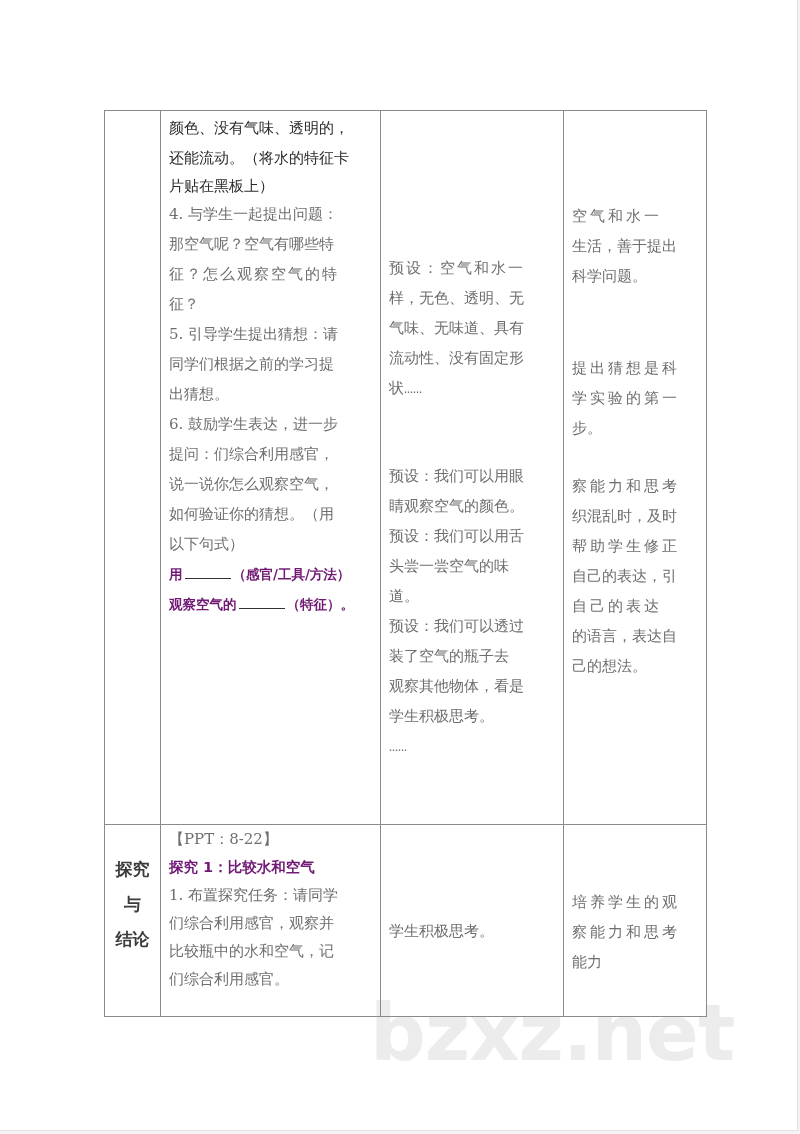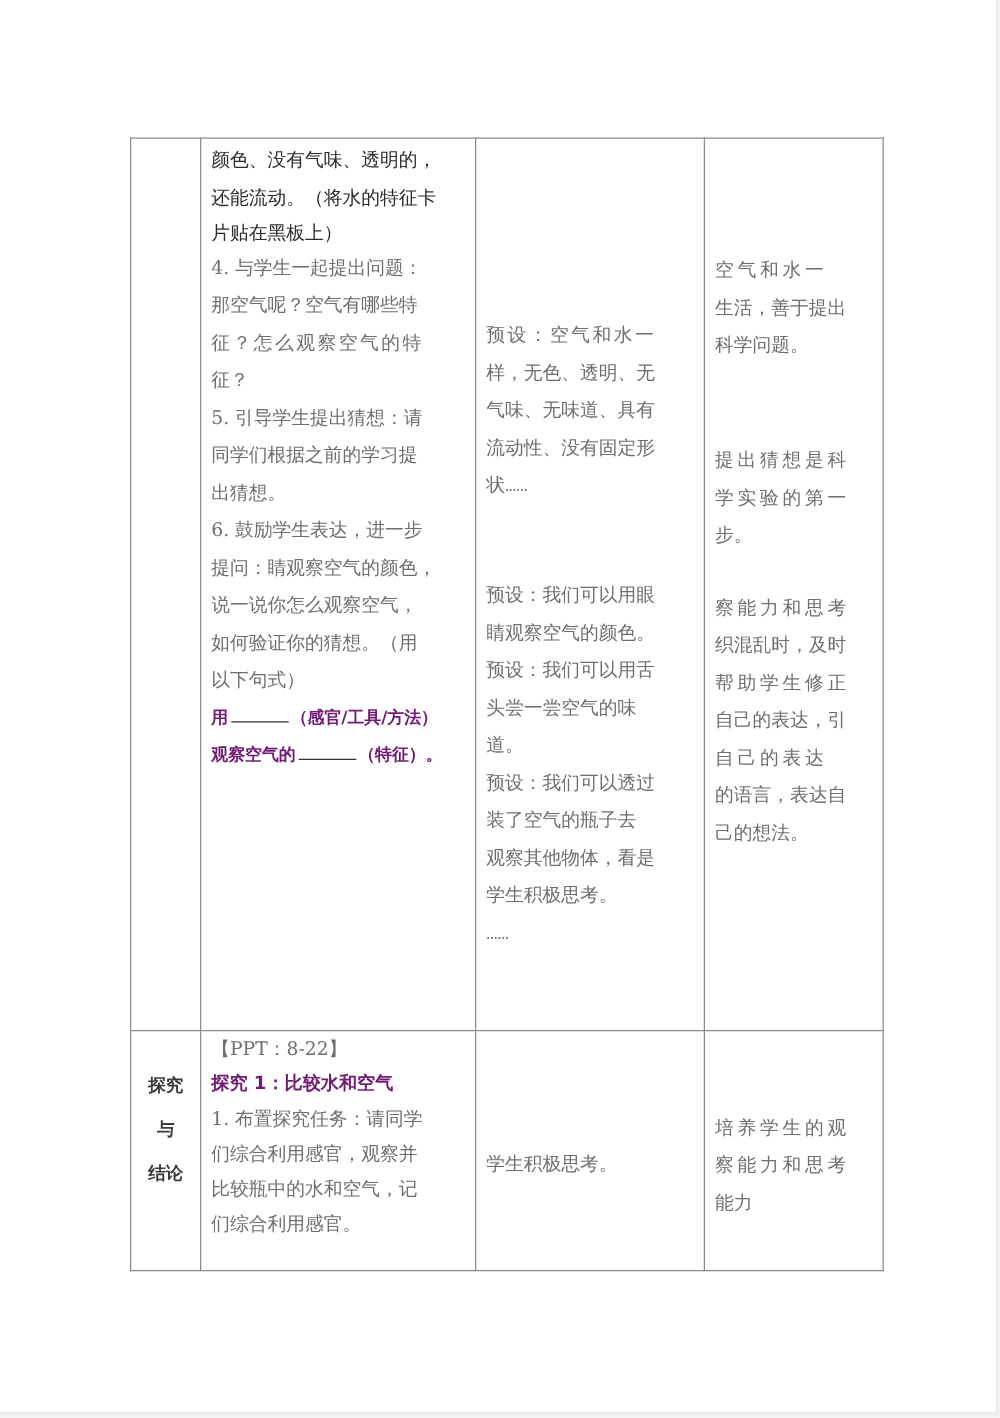--- a/index.html
+++ b/index.html
@@ -74,30 +74,31 @@
       margin: 0 2px;
     }
     .just { letter-spacing: 2px; }
     .wide { letter-spacing: 3px; }
 
     .c1-label {
       text-align: center;
       font-family: "DejaVu Sans", "Liberation Sans", sans-serif;
       font-weight: bold;
       color: #3b3b3b;
-      font-size: 14px;
+      font-size: 17px;
       line-height: 35px;
       padding-top: 27px;
     }
     .spacer { display: block; }
   </style>
 </head>
 <body>
 
 <div class="page">
+  <div class="watermark">bzxz.net</div>
 
   <table class="lesson">
     <tbody>
         <tr class="row1">
       <td class="c1"></td>
 
       <td class="c2">
         <div style="padding-top:2px">
           <span class="line dark">颜色、没有气味、透明的，</span>
           <span class="line dark">还能流动。（将水的特征卡</span>
@@ -106,21 +107,21 @@
           <span class="line">4. 与学生一起提出问题：</span>
           <span class="line">那空气呢？空气有哪些特</span>
           <span class="line just">征？怎么观察空气的特</span>
           <span class="line">征？</span>
 
           <span class="line">5. 引导学生提出猜想：请</span>
           <span class="line">同学们根据之前的学习提</span>
           <span class="line">出猜想。</span>
 
           <span class="line">6. 鼓励学生表达，进一步</span>
-          <span class="line">提问：睛观察空气的颜色，</span>
+          <span class="line">提问：们综合利用感官，</span>
           <span class="line">说一说你怎么观察空气，</span>
           <span class="line">如何验证你的猜想。（用</span>
           <span class="line">以下句式）</span>
 
           <span class="line bold">
             <span>用</span><span class="blank"></span><span>（感官/工具/方法）</span>
           </span>
           <span class="line bold">
             <span>观察空气的</span><span class="blank"></span><span>（特征）。</span>
           </span>

